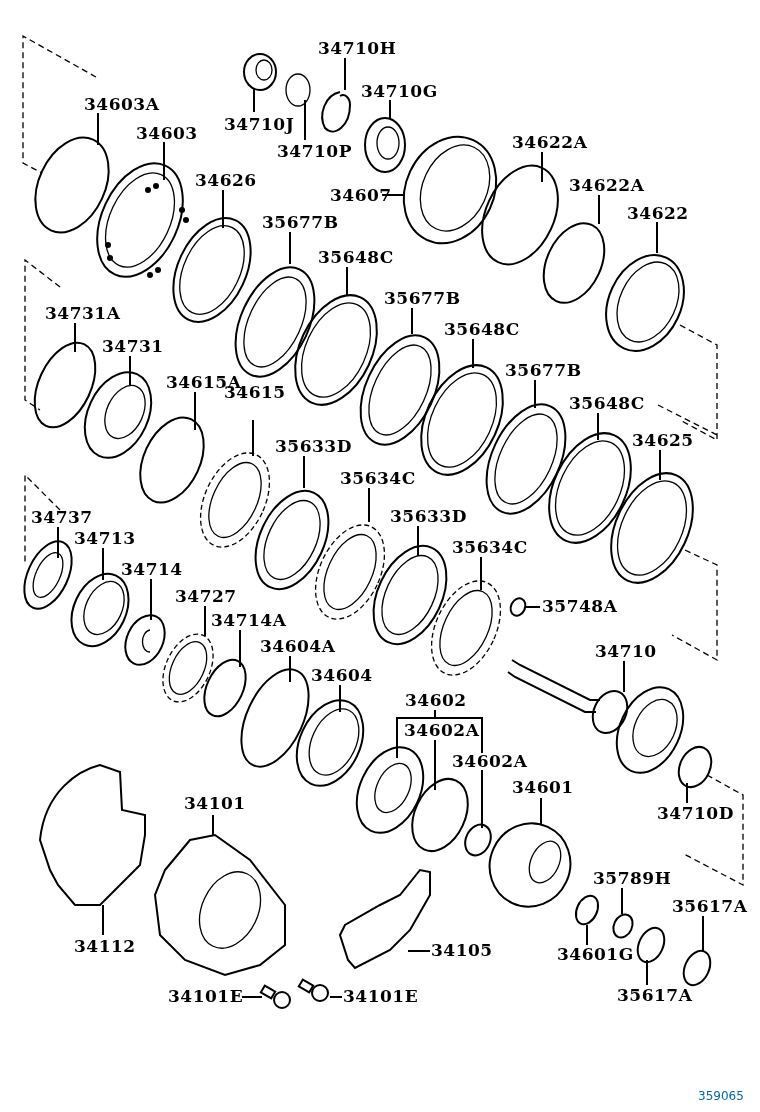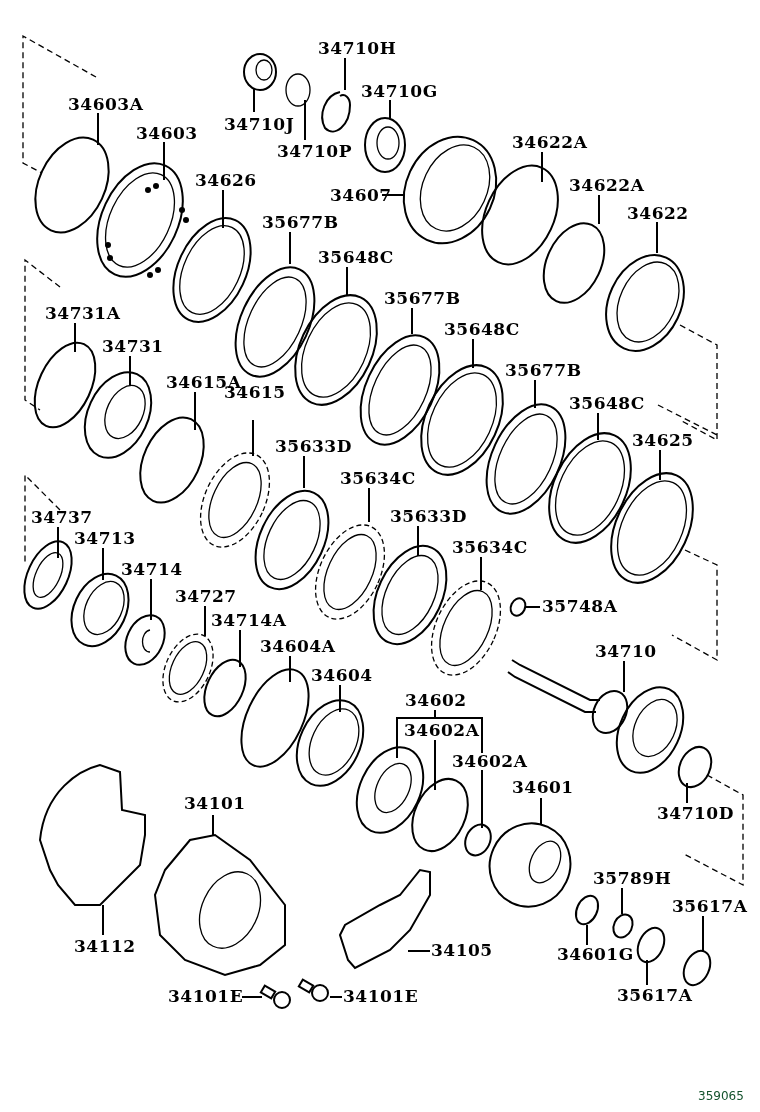--- a/index.html
+++ b/index.html
@@ -1,19 +1,19 @@
 <!DOCTYPE html>
 <html><head>
 <meta charset="utf-8">
 <style>
   html,body{margin:0;padding:0;background:#fff;}
   body{width:760px;height:1112px;position:relative;overflow:hidden;font-family:"DejaVu Serif","Liberation Serif",serif;}
   #canvas{position:absolute;left:0;top:0;width:760px;height:1112px;text-decoration:underline;}
   .lbl{position:absolute;font-family:"DejaVu Serif","Liberation Serif",serif;font-weight:bold;font-size:17px;color:#000;letter-spacing:0.5px;white-space:nowrap;line-height:1;cursor:pointer;}
-  .code{position:absolute;font-family:"DejaVu Sans","Liberation Sans",sans-serif;font-size:12px;color:#14532d;}
+  .code{position:absolute;font-family:"DejaVu Sans","Liberation Sans",sans-serif;font-size:12px;color:#0369a1;}
   svg{position:absolute;left:0;top:0;}
   .p{fill:none;stroke:#000;stroke-width:2;}
   .pt{fill:none;stroke:#000;stroke-width:1.3;}
   .d{fill:none;stroke:#000;stroke-width:1.3;stroke-dasharray:6 4;}
   .dd{fill:none;stroke:#000;stroke-width:1.3;stroke-dasharray:5 3;}
   .ld{fill:none;stroke:#000;stroke-width:2;}
 </style>
 </head>
 <body>
 
@@ -207,21 +207,21 @@
   </g>
   <line class="ld" x1="242" y1="997" x2="262" y2="997"></line>
   <g>
     <rect x="300" y="982" width="12" height="8" class="p" transform="rotate(30 306 986)"></rect>
     <circle cx="320" cy="993" r="8" class="p"></circle>
   </g>
   <line class="ld" x1="330" y1="997" x2="342" y2="997"></line>
 </svg>
 
 <div class="lbl" style="left:318px;top:40px;">34710H</div>
-<div class="lbl" style="left:68px;top:96px;">34603A</div>
+<div class="lbl" style="left:84px;top:96px;">34603A</div>
 <div class="lbl" style="left:361px;top:83px;">34710G</div>
 <div class="lbl" style="left:136px;top:125px;">34603</div>
 <div class="lbl" style="left:224px;top:116px;">34710J</div>
 <div class="lbl" style="left:277px;top:143px;">34710P</div>
 <div class="lbl" style="left:512px;top:134px;">34622A</div>
 <div class="lbl" style="left:195px;top:172px;">34626</div>
 <div class="lbl" style="left:330px;top:187px;">34607</div>
 <div class="lbl" style="left:569px;top:177px;">34622A</div>
 <div class="lbl" style="left:262px;top:214px;">35677B</div>
 <div class="lbl" style="left:627px;top:205px;">34622</div>

